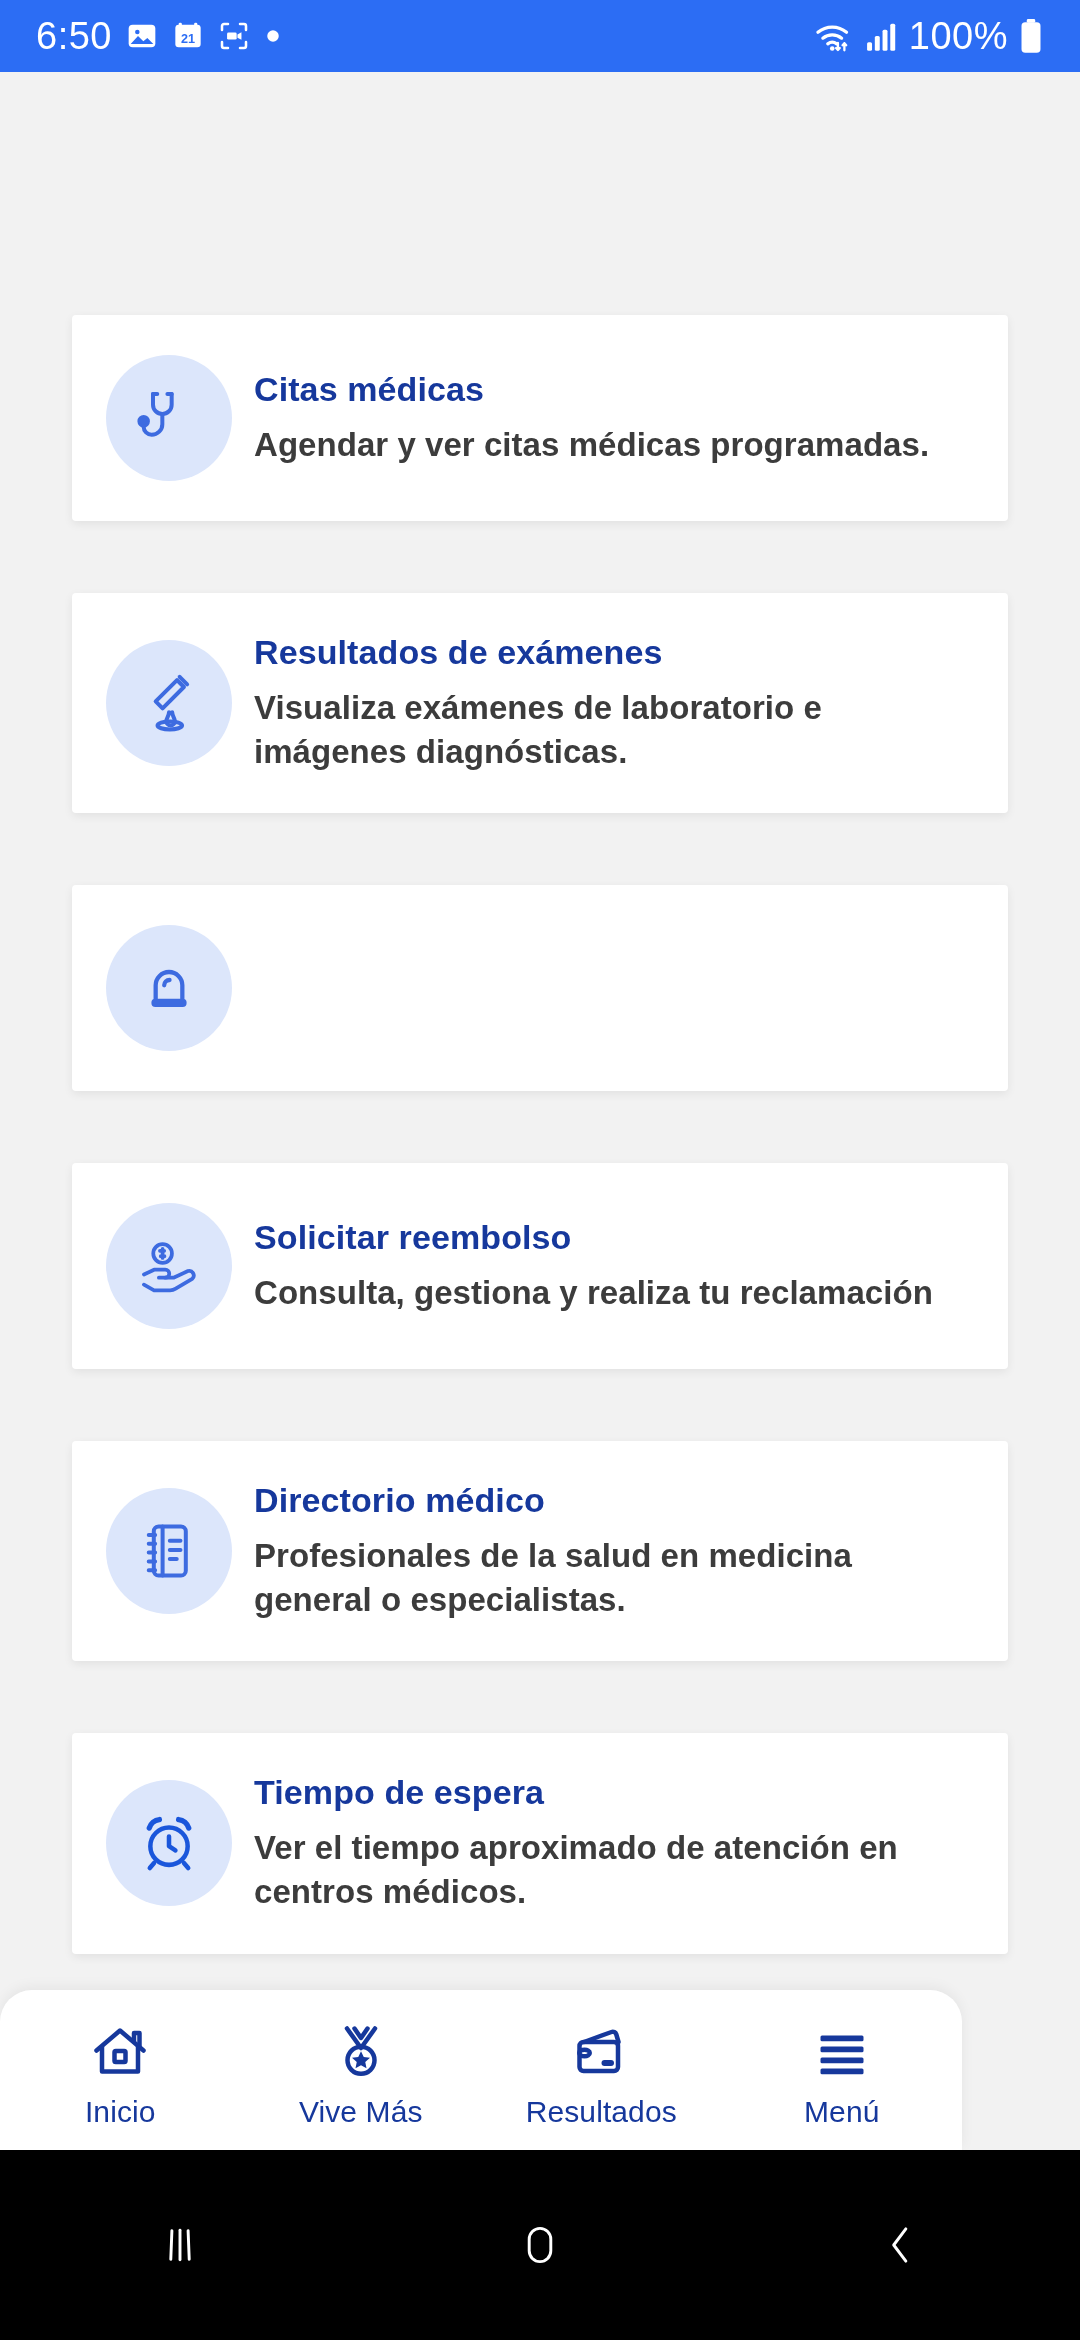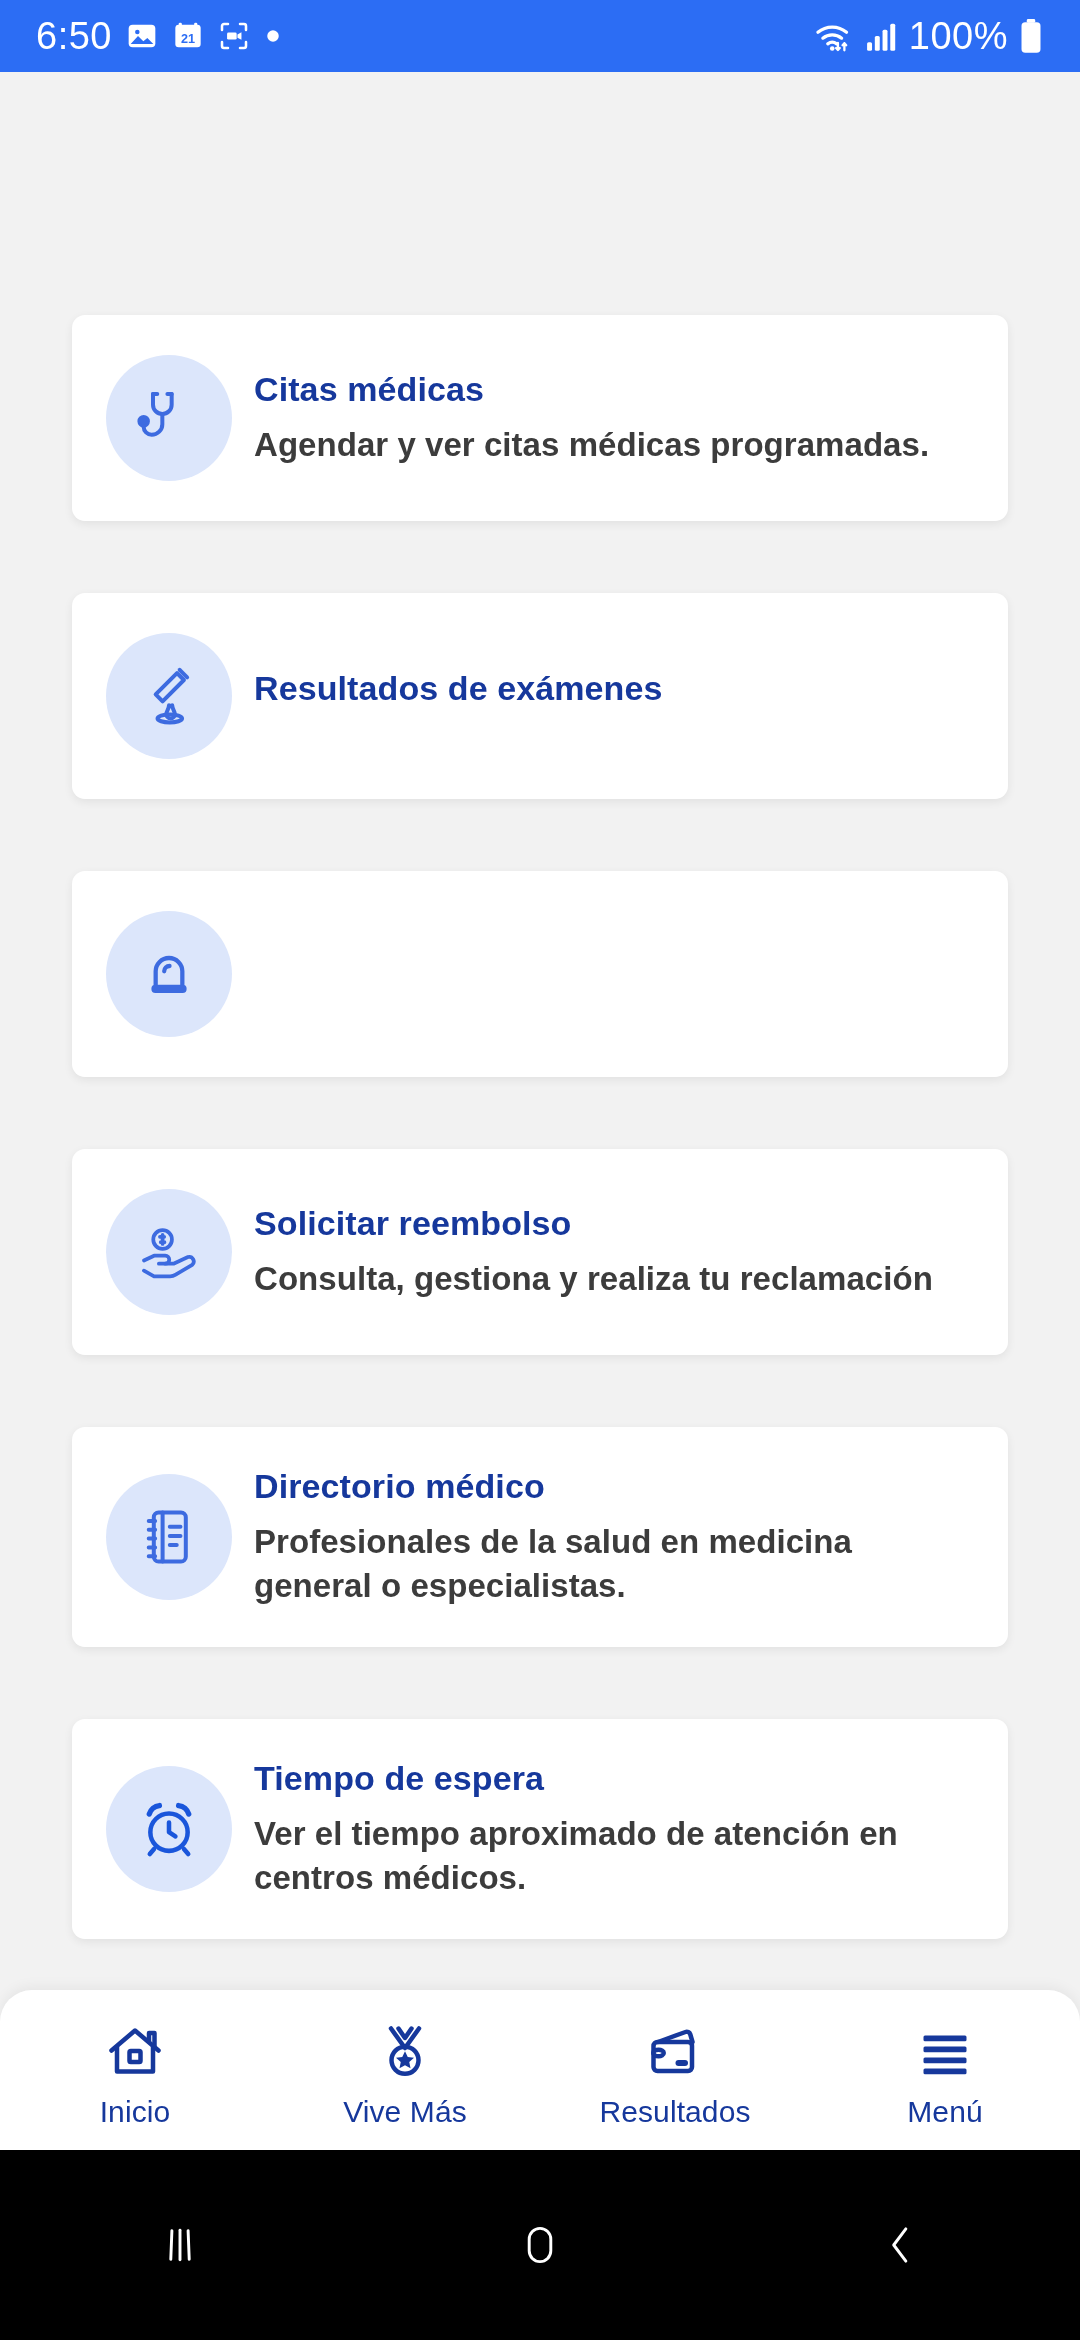--- a/index.html
+++ b/index.html
@@ -33,21 +33,21 @@
     color:#fff; font-size:48px; font-weight:bold;
     margin-left:42px; letter-spacing:0.3px;
   }
 
   
   .content {
     position:absolute; top:243px; left:0; width:1080px; height:1767px;
     background:#F2F2F2; padding:0 72px; overflow:hidden;
   }
   .card {
-    background:#FFFFFF; border-radius:13px;
+    background:#FFFFFF; border-radius:4px;
     box-shadow:0 3px 10px rgba(0,0,0,0.07);
     display:flex; align-items:center;
     padding:40px 34px; margin-top:72px; cursor:pointer;
   }
   .card:first-child { margin-top:72px; }
   .icon-circle {
     flex:0 0 auto; width:126px; height:126px; border-radius:50%;
     background:#DCE6FB; display:flex; align-items:center; justify-content:center;
     margin-right:22px;
   }
@@ -56,21 +56,21 @@
     color:#16389C; font-size:34px; font-weight:bold;
     letter-spacing:0.1px; margin-bottom:14px; line-height:1.15;
   }
   .card-desc {
     color:#3C3C3C; font-size:33px; font-weight:700;
     line-height:1.32; letter-spacing:0.05px;
   }
 
   
   .tabbar {
-    position:absolute; left:0; bottom:190px; width:1080px; height:160px;
+    position:absolute; left:0; bottom:190px; width:962px; height:160px;
     background:#FFFFFF; border-radius:32px 32px 0 0;
     display:flex; align-items:center; justify-content:space-around;
     box-shadow:0 -3px 14px rgba(0,0,0,0.06); padding-top:10px;
   }
   .tab { display:flex; flex-direction:column; align-items:center; gap:13px; cursor:pointer; width:180px; }
   .tab-label { color:#16389C; font-size:30px; font-weight:400; letter-spacing:0.1px; }
 
   
   .androidnav {
     position:absolute; left:0; bottom:0; width:1080px; height:190px;
@@ -173,20 +173,21 @@
       <div class="icon-circle">
         <svg width="64" height="64" viewBox="0 0 24 24" fill="none" stroke="#3D6BE0" stroke-width="1.5" stroke-linecap="round" stroke-linejoin="round">
           <path d="M15 3.4 L17.6 6 L9.6 14 L7 11.4 Z"></path>
           <path d="M16 2.2 L18.8 5"></path>
           <path d="M12 15.5c0 1.4-1 2.3-1 3.3a1.6 1.6 0 0 0 3.2 0c0-1-1-1.9-1-3.3"></path>
           <ellipse cx="12.3" cy="20.4" rx="4.6" ry="1.5"></ellipse>
         </svg>
       </div>
       <div class="card-text">
         <div class="card-title">Resultados de exámenes</div>
+        <div class="card-desc">Visualiza exámenes de laboratorio e imágenes diagnósticas.</div>
       </div>
     </div>
 
     <div class="card">
       <div class="icon-circle">
         <svg width="64" height="64" viewBox="0 0 24 24" fill="none" stroke="#3D6BE0" stroke-width="1.6" stroke-linecap="round" stroke-linejoin="round">
           <path d="M7 16V11a5 5 0 0 1 10 0v5"></path>
           <path d="M10.2 11a2 2 0 0 1 2-2"></path>
           <rect x="5.4" y="16" width="13.2" height="3.1" rx="1.5" fill="#3D6BE0" stroke="none"></rect>
         </svg>

